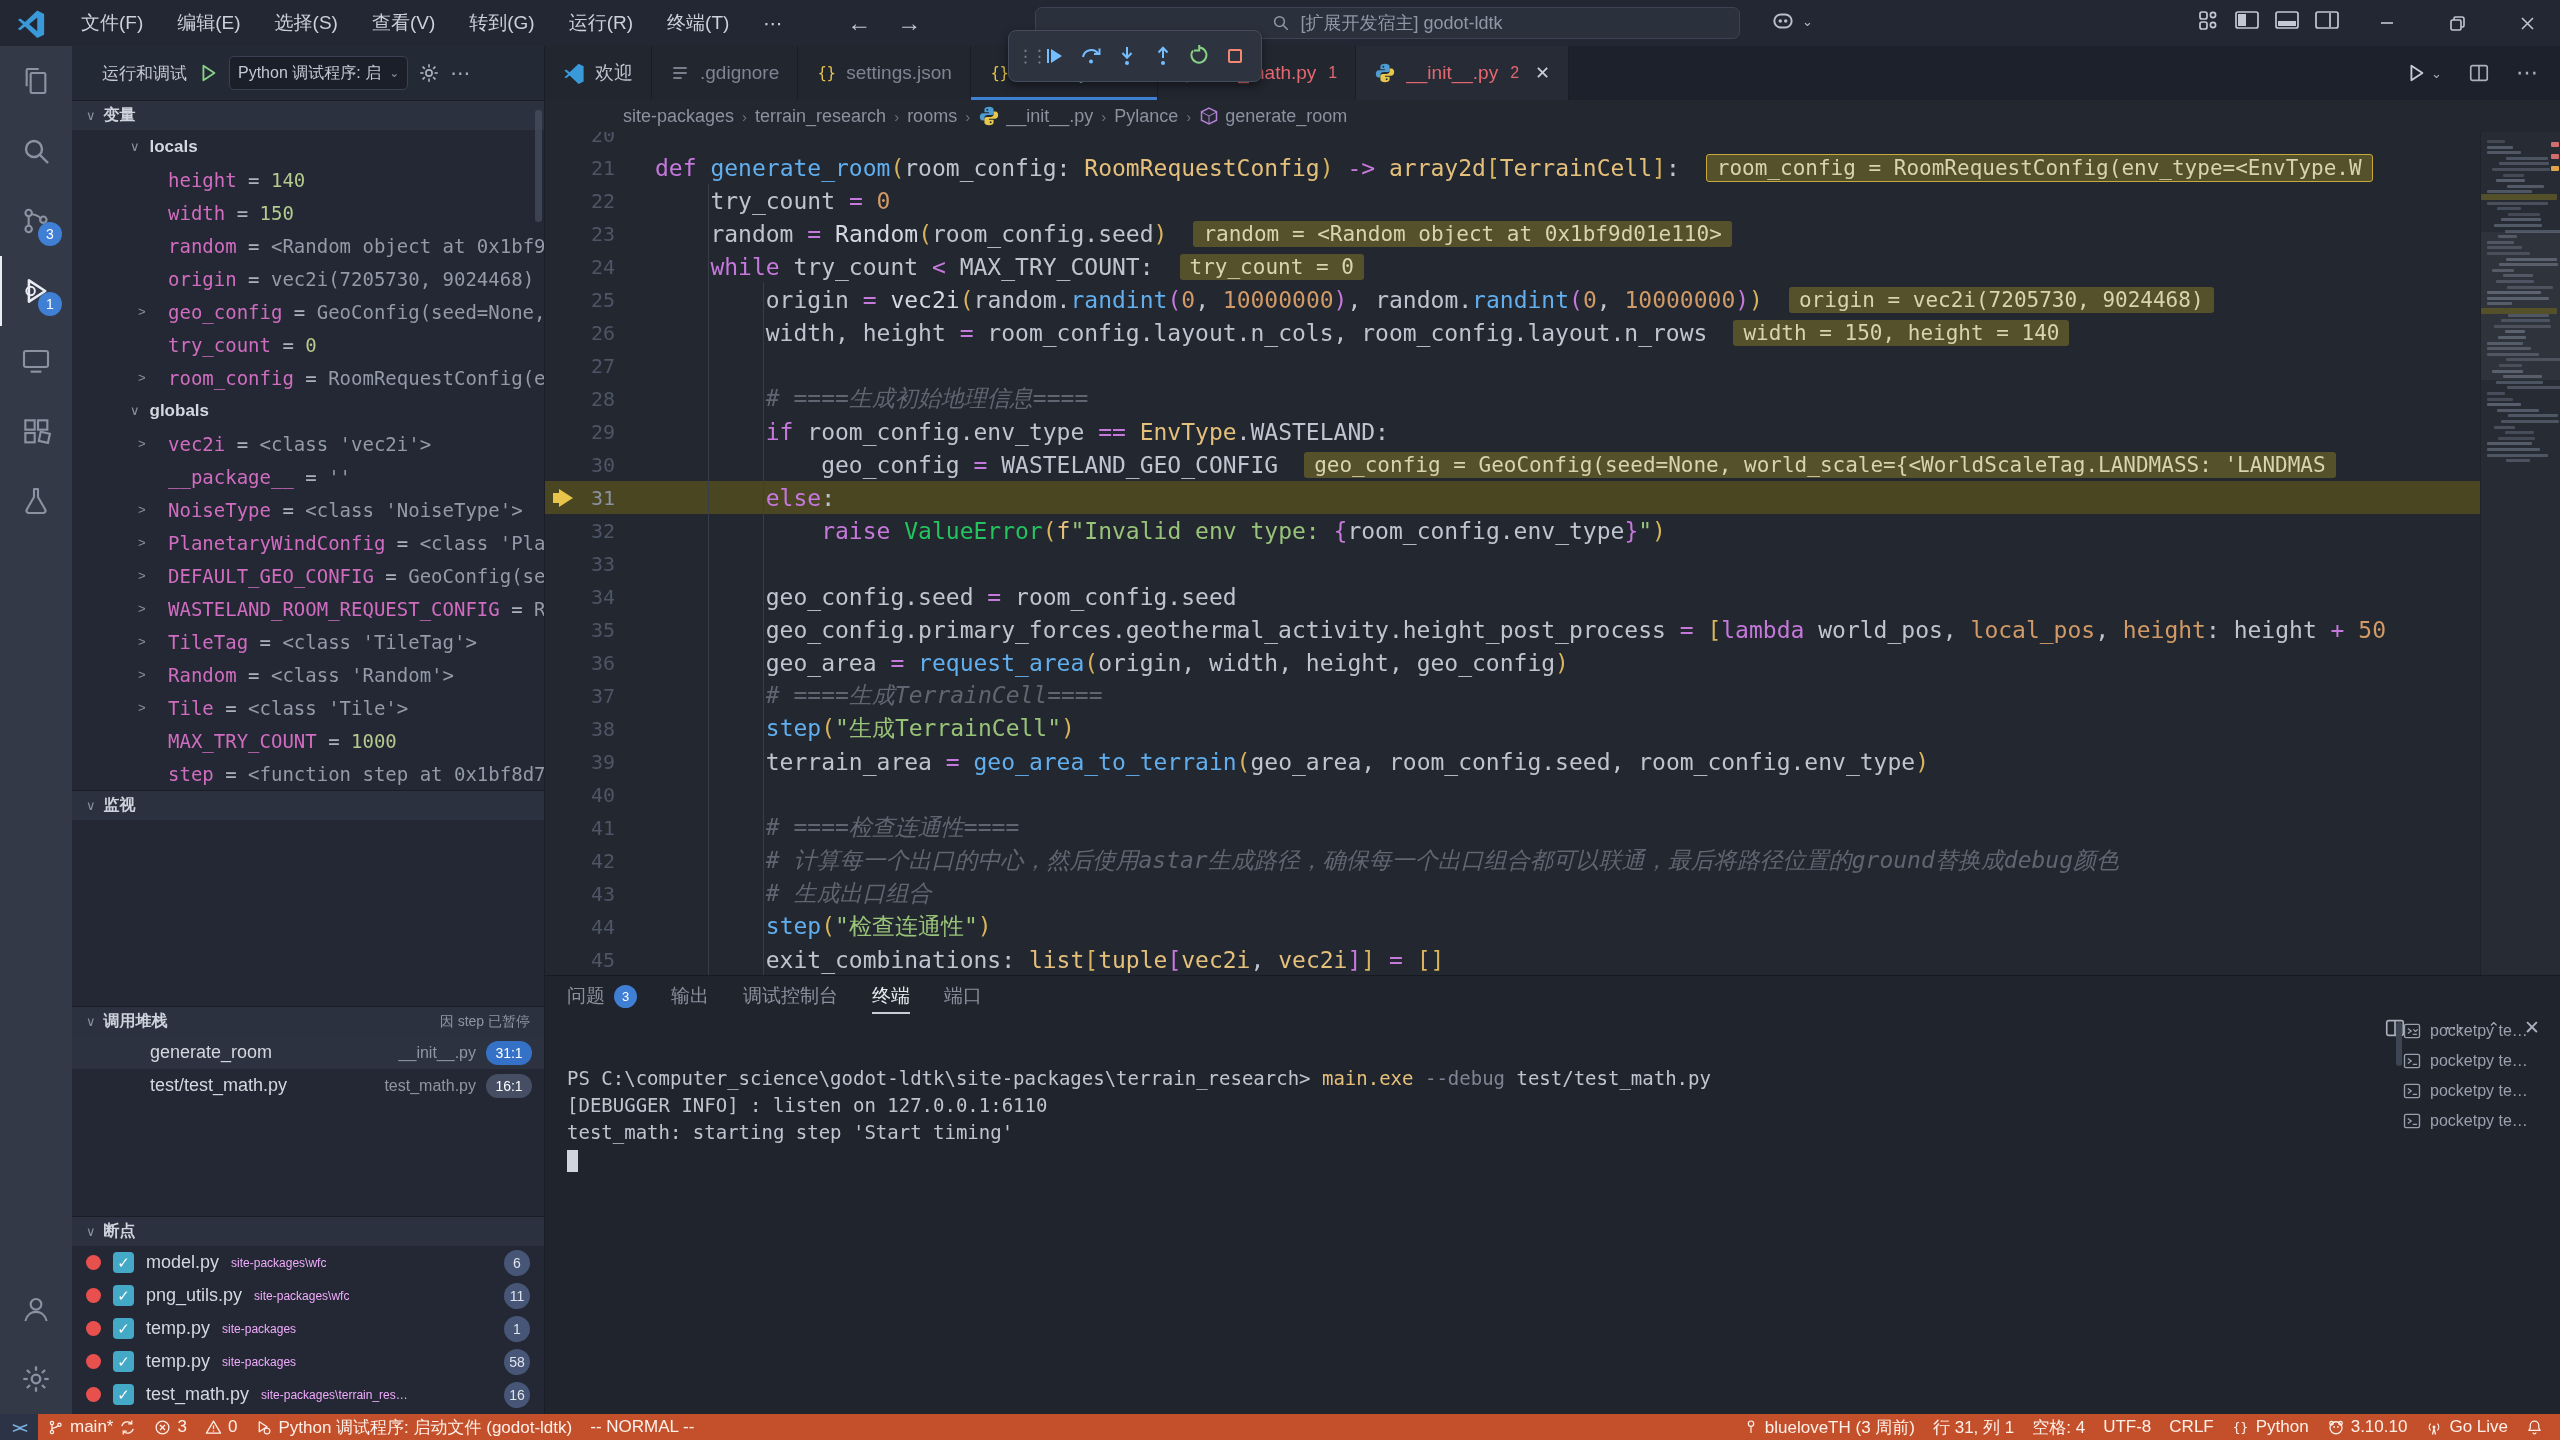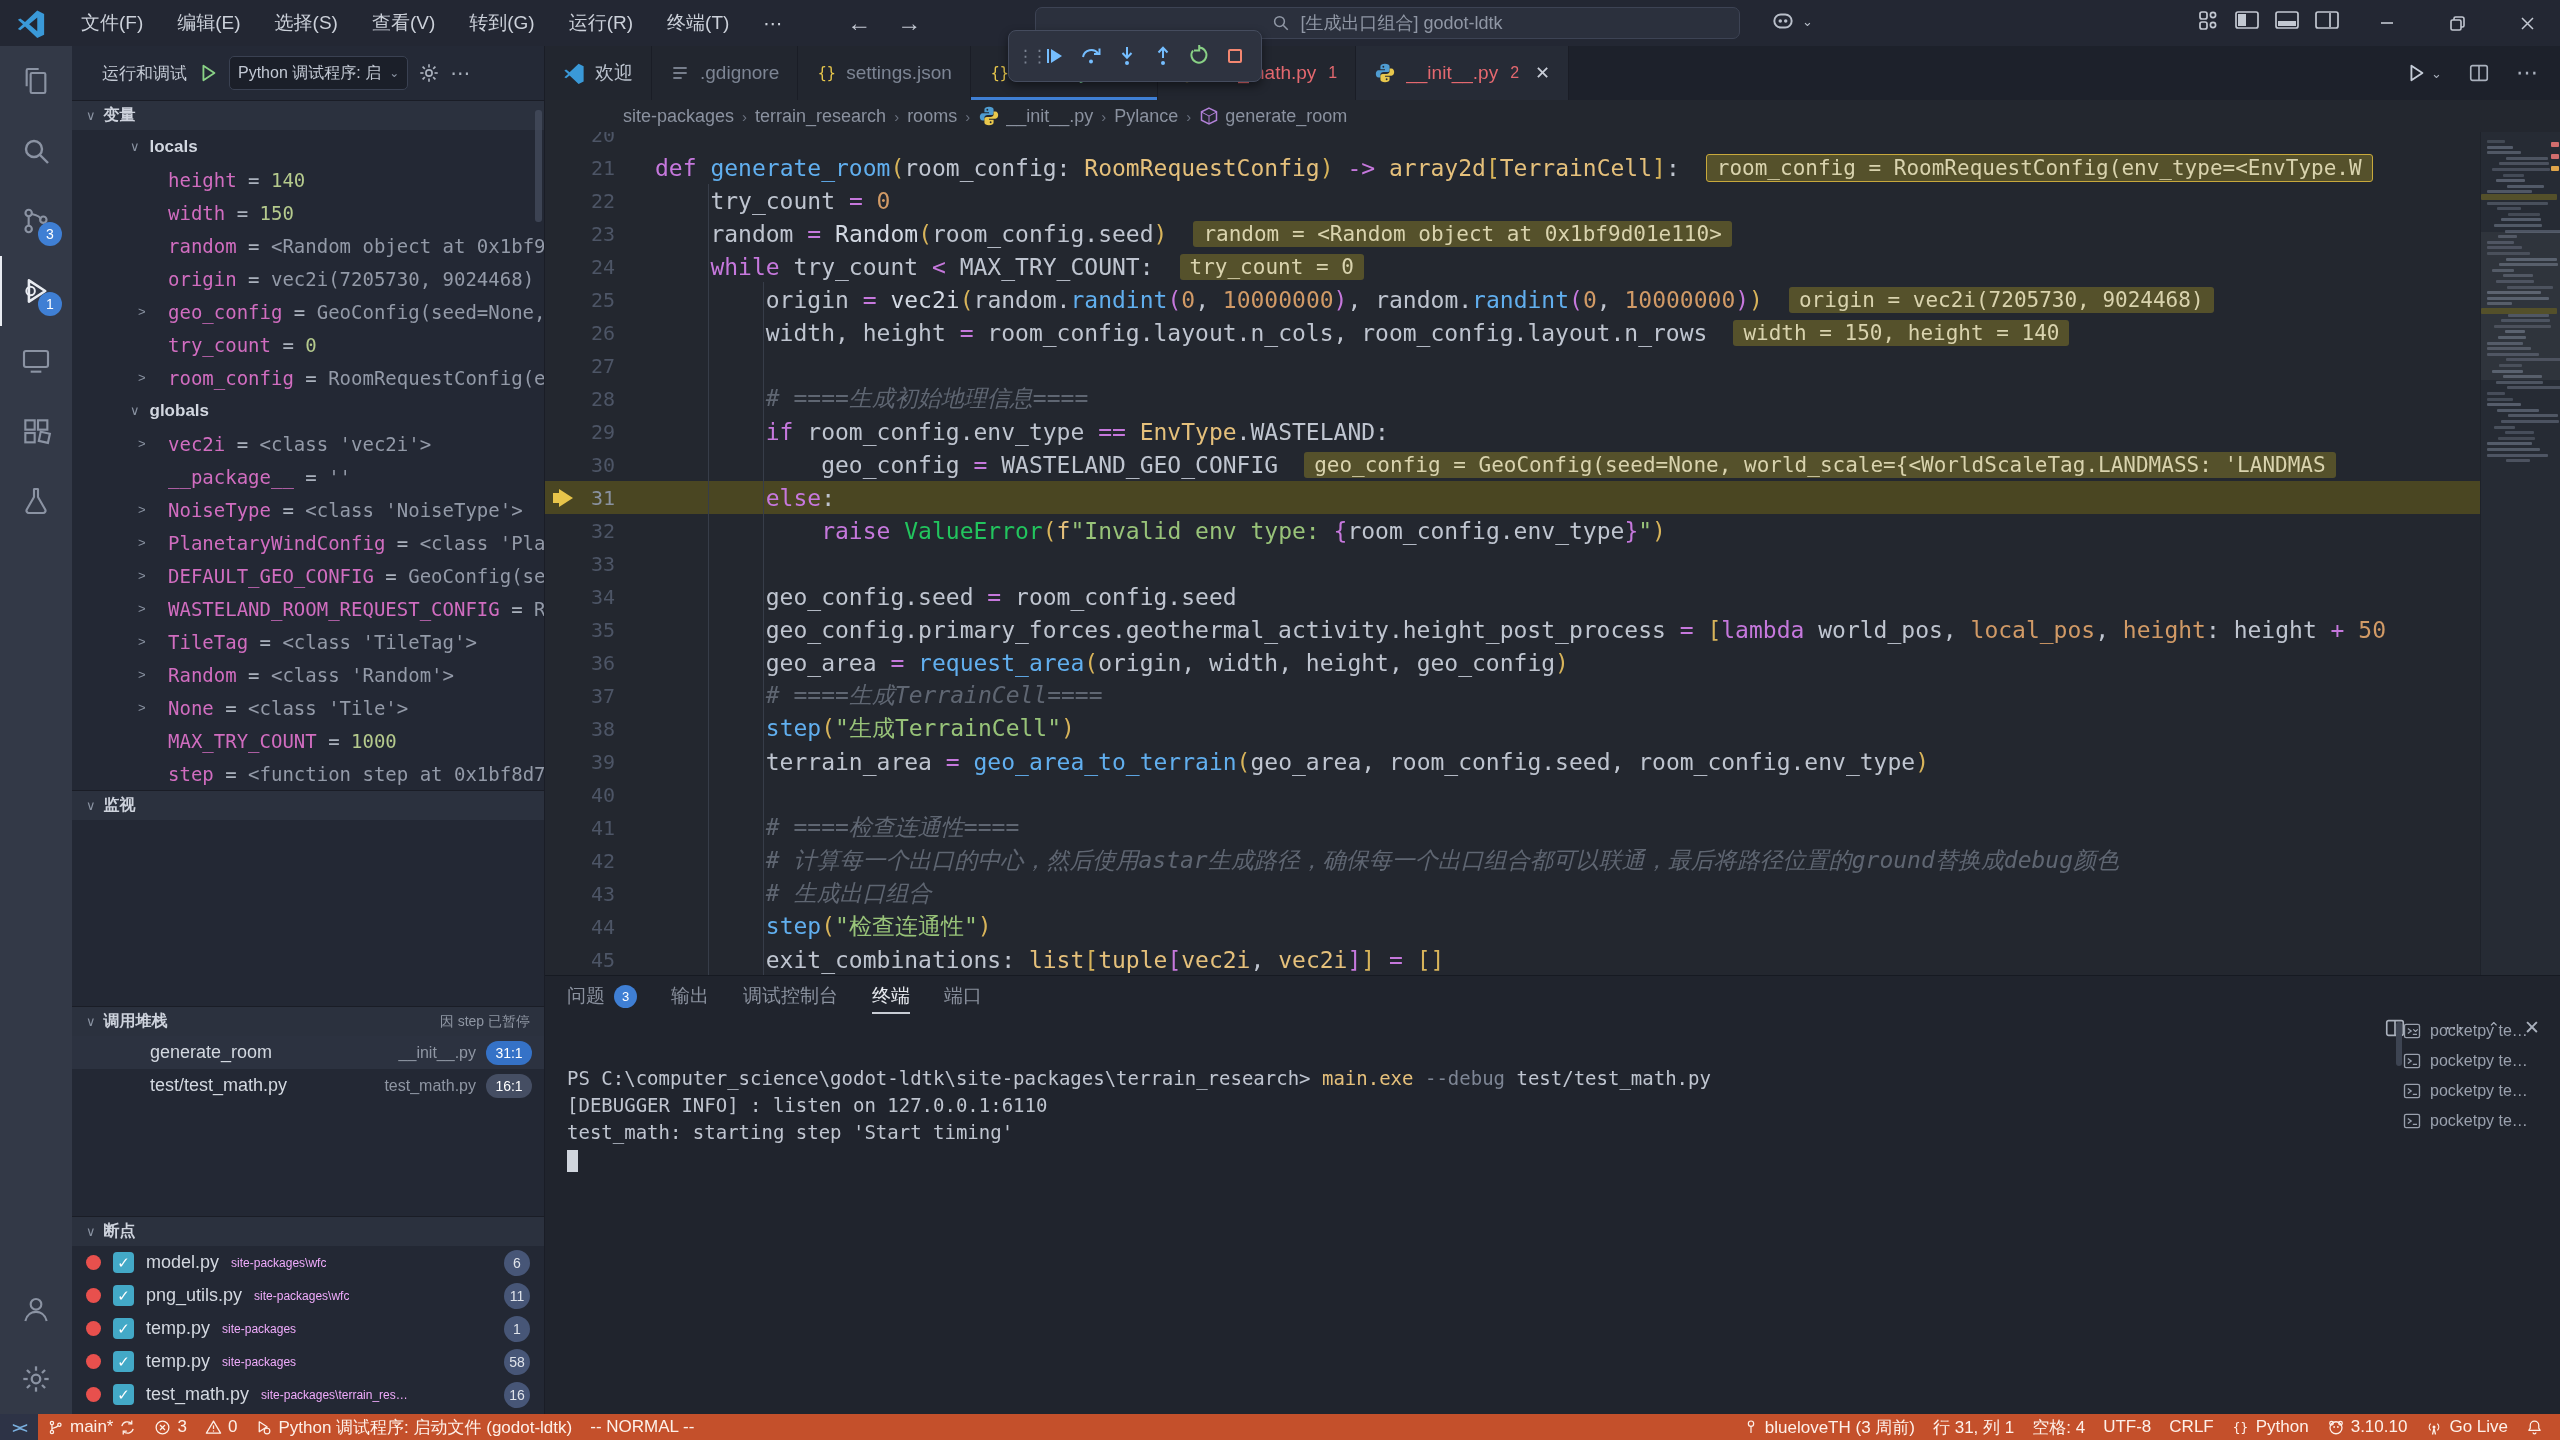--- a/index.html
+++ b/index.html
@@ -149,21 +149,21 @@
       </div>
     <div class="nav-arrows">
       <span>←</span>
       <span>→</span>
     </div>
     <div class="searchbox">
       <svg width="18" height="18" viewBox="0 0 24 24">
           <circle cx="10" cy="10" r="6.5" fill="none" stroke="#9097a5" stroke-width="2"></circle>
           <line x1="15" y1="15" x2="21" y2="21" stroke="#9097a5" stroke-width="2"></line>
         </svg>
-      <span>[生成出口组合] godot-ldtk</span>
+      <span>[扩展开发宿主] godot-ldtk</span>
     </div>
     <div class="copilot">
       <svg width="26" height="26" viewBox="0 0 24 24">
         <rect x="4" y="6" width="16" height="12" rx="6" fill="none" stroke="#b9bfca" stroke-width="1.8"></rect>
         <circle cx="9.5" cy="12" r="1.6" fill="#b9bfca"></circle>
           <circle cx="14.5" cy="12" r="1.6" fill="#b9bfca"></circle>
       </svg>
       <span style="font-size:13px;">⌄</span>
     </div>
     <div class="layout-icons">
@@ -369,21 +369,21 @@
             <span>globals</span>
           </div>
           <div class="var-row"><span class="exp">&gt;</span><span class="vn">vec2i</span><span class="veq"> = </span><span class="vv-obj">&lt;class 'vec2i'&gt;</span></div>
           <div class="var-row"><span class="vn">__package__</span><span class="veq"> = </span><span class="vv-obj">''</span></div>
           <div class="var-row"><span class="exp">&gt;</span><span class="vn">NoiseType</span><span class="veq"> = </span><span class="vv-obj">&lt;class 'NoiseType'&gt;</span></div>
           <div class="var-row"><span class="exp">&gt;</span><span class="vn">PlanetaryWindConfig</span><span class="veq"> = </span><span class="vv-obj">&lt;class 'Planeta…</span></div>
           <div class="var-row"><span class="exp">&gt;</span><span class="vn">DEFAULT_GEO_CONFIG</span><span class="veq"> = </span><span class="vv-obj">GeoConfig(seed=1…</span></div>
           <div class="var-row"><span class="exp">&gt;</span><span class="vn">WASTELAND_ROOM_REQUEST_CONFIG</span><span class="veq"> = </span><span class="vv-obj">RoomR…</span></div>
           <div class="var-row"><span class="exp">&gt;</span><span class="vn">TileTag</span><span class="veq"> = </span><span class="vv-obj">&lt;class 'TileTag'&gt;</span></div>
           <div class="var-row"><span class="exp">&gt;</span><span class="vn">Random</span><span class="veq"> = </span><span class="vv-obj">&lt;class 'Random'&gt;</span></div>
-          <div class="var-row"><span class="exp">&gt;</span><span class="vn">None</span><span class="veq"> = </span><span class="vv-obj">&lt;class 'Tile'&gt;</span></div>
+          <div class="var-row"><span class="exp">&gt;</span><span class="vn">Tile</span><span class="veq"> = </span><span class="vv-obj">&lt;class 'Tile'&gt;</span></div>
           <div class="var-row"><span class="vn">MAX_TRY_COUNT</span><span class="veq"> = </span><span class="vv-num">1000</span></div>
           <div class="var-row"><span class="vn">step</span><span class="veq"> = </span><span class="vv-obj">&lt;function step at 0x1bf8d716d…</span></div>
         </div>
 
       <div class="sec-head">
         <span class="chev">∨</span>
         <span>监视</span>
       </div>
       <div class="watchbox"></div>
 

